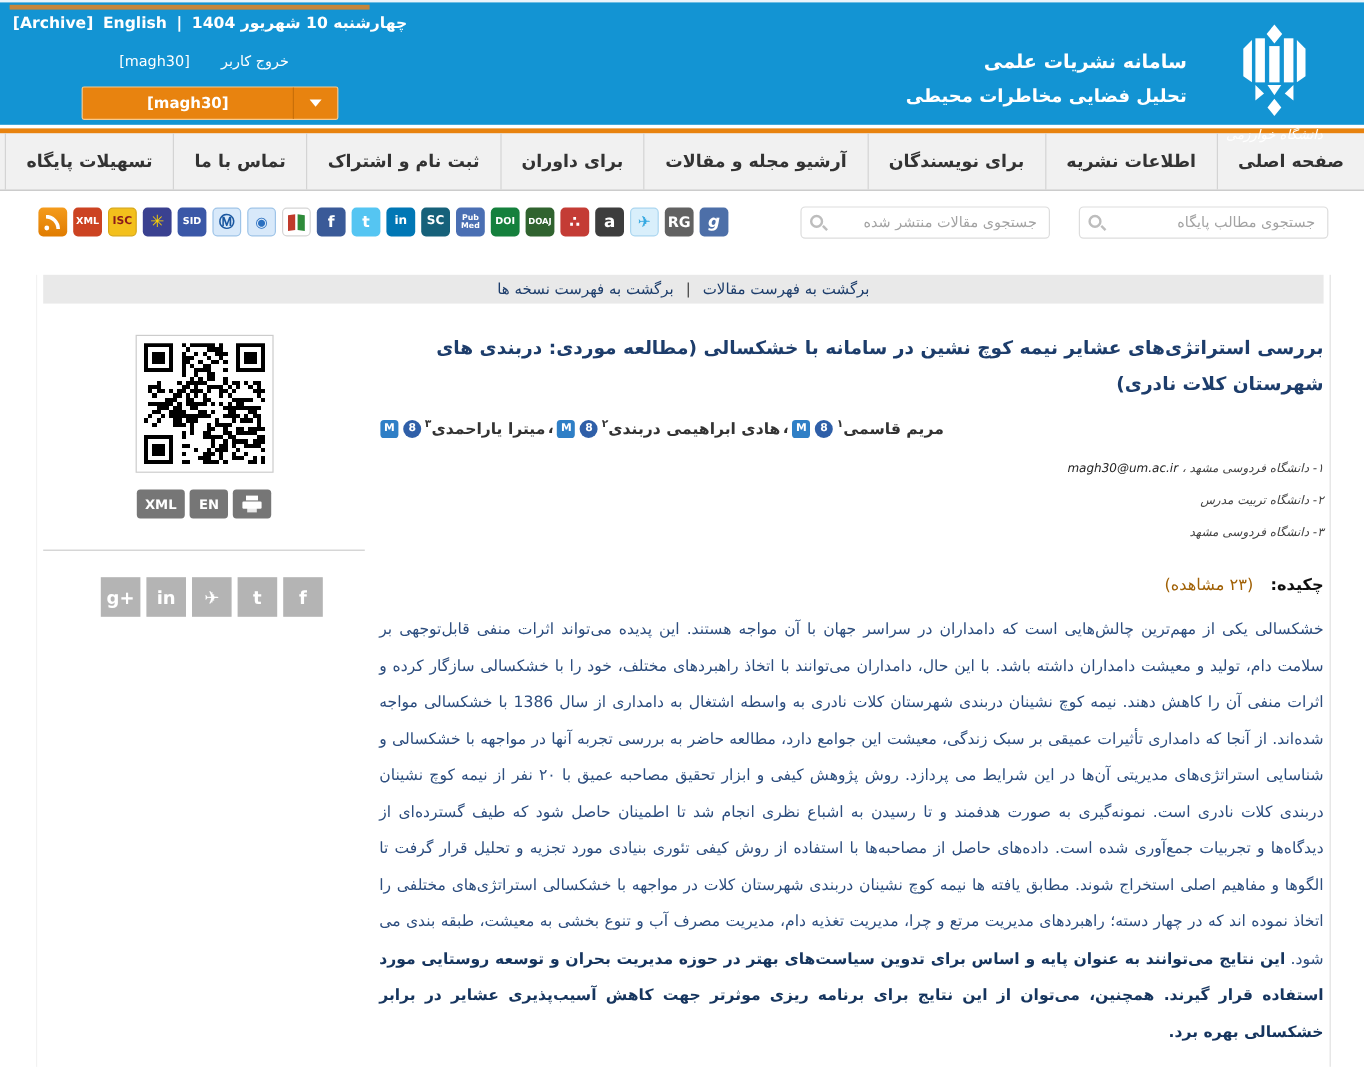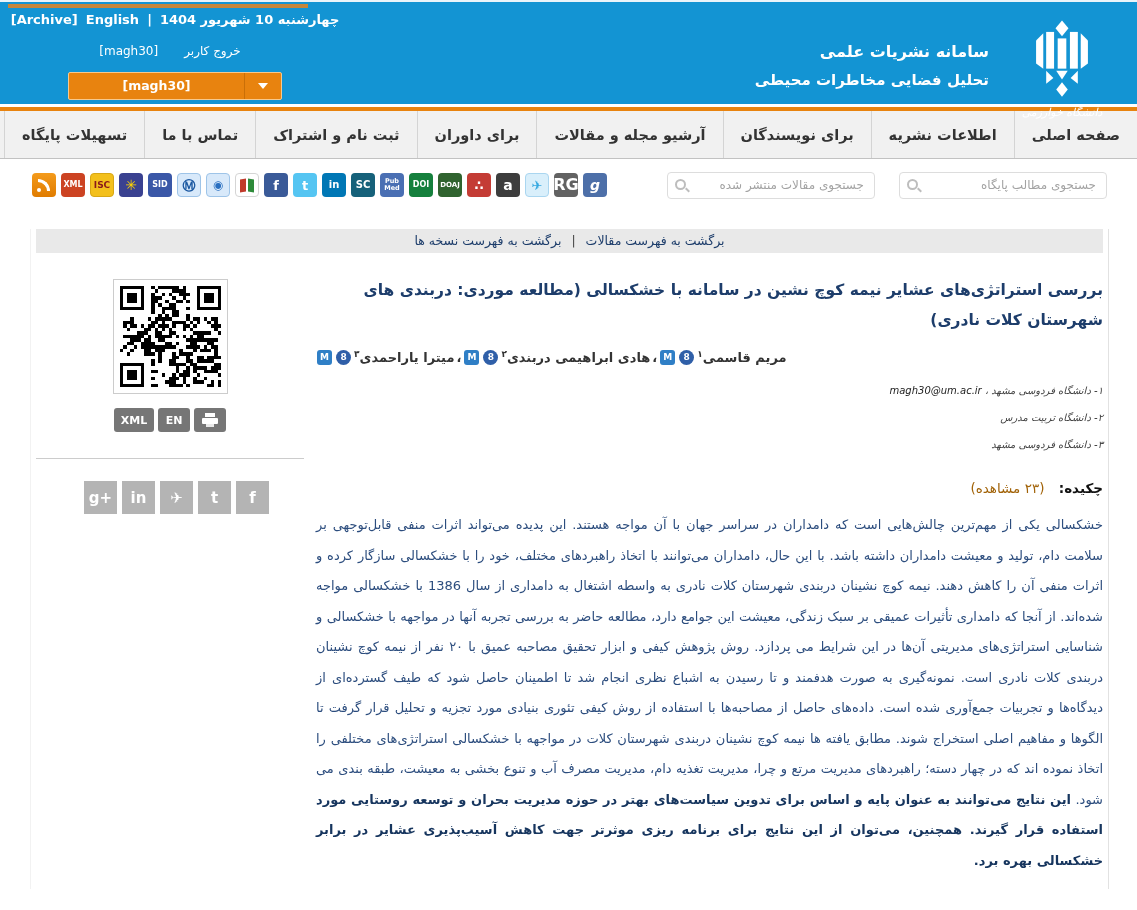--- a/index.html
+++ b/index.html
@@ -184,21 +184,21 @@
     <span class="sicon" style="background:#3a5a98;font-size:13px;">f</span>
     <span class="sicon" style="background:#55c5f2;font-size:13px;">t</span>
     <span class="sicon" style="background:#0077b5;font-size:10px;">in</span>
     <span class="sicon" style="background:#16617a;font-size:10px;">SC</span>
     <span class="sicon" style="background:#4a6fb3;font-size:6.5px;line-height:7px;padding:0 3px;white-space:normal;">Pub Med</span>
     <span class="sicon" style="background:#15803d;font-size:8px;">DOI</span>
     <span class="sicon" style="background:#30632f;font-size:7px;">DOAJ</span>
     <span class="sicon" style="background:#c43c35;font-size:13px;">∴</span>
     <span class="sicon" style="background:#3d3d3d;font-size:14px;">a</span>
     <span class="sicon" style="background:#d9effb;color:#36a9e1;font-size:13px;border:1px solid #aad6f0;">✈</span>
-    <span class="sicon" style="background:#626262;font-size:16px;">RG</span>
+    <span class="sicon" style="background:#626262;font-size:12px;">RG</span>
     <span class="sicon" style="background:#4d6fa8;font-size:14px;font-style:italic;">g</span>
   </div>
   <div class="searches">
     <div class="search-box">
       <input type="text" placeholder="جستجوی مقالات منتشر شده" style="">
       <span class="mag"></span>
     </div>
     <div class="search-box">
       <input type="text" placeholder="جستجوی مطالب پایگاه" style="">
       <span class="mag"></span>

